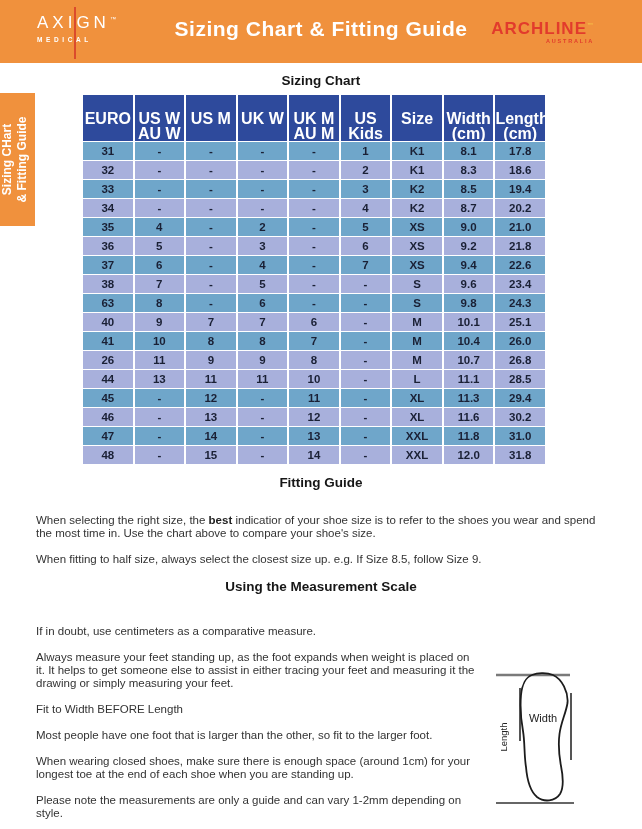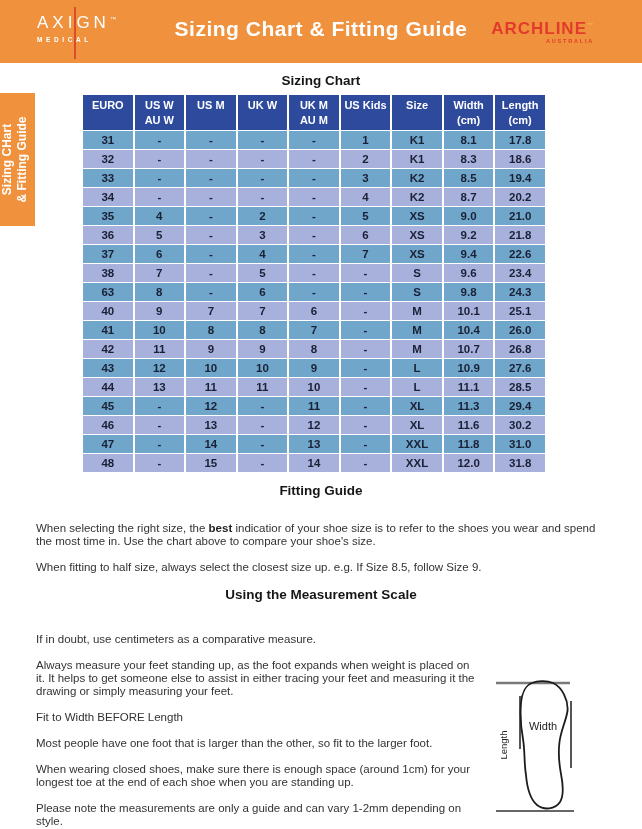--- a/index.html
+++ b/index.html
@@ -32,22 +32,22 @@
   .main { position:absolute; top:63px; left:0; width:642px; padding:0 24px 0 36px; }
   .section-heading { text-align:center; font-size:13.5px; font-weight:700; color:#161616; }
   .h-sizing { margin:10px 0 6px -12px; }
   .h-fitting { margin:10px 0 24px -12px; }
   .h-measure { margin:4px 0 31px -12px; }
 
   
   table.sizing { border-collapse:separate; border-spacing:2px 1px; table-layout:fixed;
     width:466px; margin-left:45px; }
   table.sizing th, table.sizing td { text-align:center; overflow:hidden; }
-  table.sizing th { background:#2E4A9C; color:#fff; font-size:11px; font-weight:700;
-    height:35px; vertical-align:top; padding-top:3px; line-height:15px; }
+  table.sizing th { background:#2E4A9C; color:#fff; font-size:16px; font-weight:700;
+    height:35px; vertical-align:top; padding-top:16px; line-height:15px; }
   table.sizing td { font-size:11.5px; font-weight:700; color:#1A2035; height:18px; line-height:18px; }
   tr.odd td { background:#6FA6CA; }
   tr.even td { background:#A8B0DC; }
 
   
   .body-text p { font-size:11.5px; line-height:13px; color:#333; margin:0 8px 13px 0; }
   .body-text b { font-weight:700; color:#222; }
 
   
   .foot-figure { float:right; width:120px; margin:12px 8px 2px 12px; }
@@ -236,40 +236,29 @@
             <td>10</td>
             <td>8</td>
             <td>8</td>
             <td>7</td>
             <td>-</td>
             <td>M</td>
             <td>10.4</td>
             <td>26.0</td>
           </tr>
           <tr class="even">
-            <td>42</td>
+            <td>26</td>
             <td>11</td>
             <td>9</td>
             <td>9</td>
             <td>8</td>
             <td>-</td>
             <td>M</td>
             <td>10.7</td>
             <td>26.8</td>
-          </tr>
-          <tr class="odd">
-            <td>43</td>
-            <td>12</td>
-            <td>10</td>
-            <td>10</td>
-            <td>9</td>
-            <td>-</td>
-            <td>L</td>
-            <td>10.9</td>
-            <td>27.6</td>
           </tr>
           <tr class="even">
             <td>44</td>
             <td>13</td>
             <td>11</td>
             <td>11</td>
             <td>10</td>
             <td>-</td>
             <td>L</td>
             <td>11.1</td>

